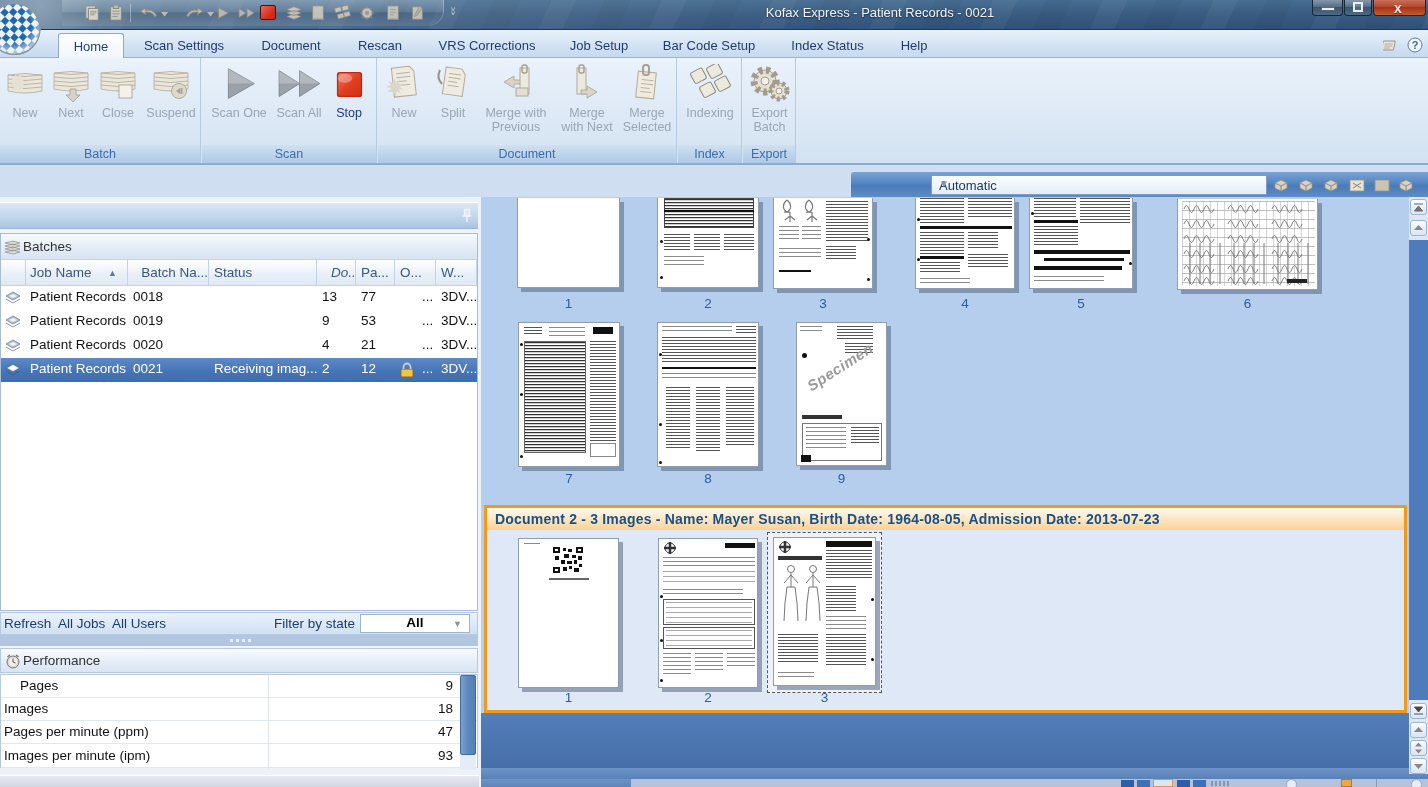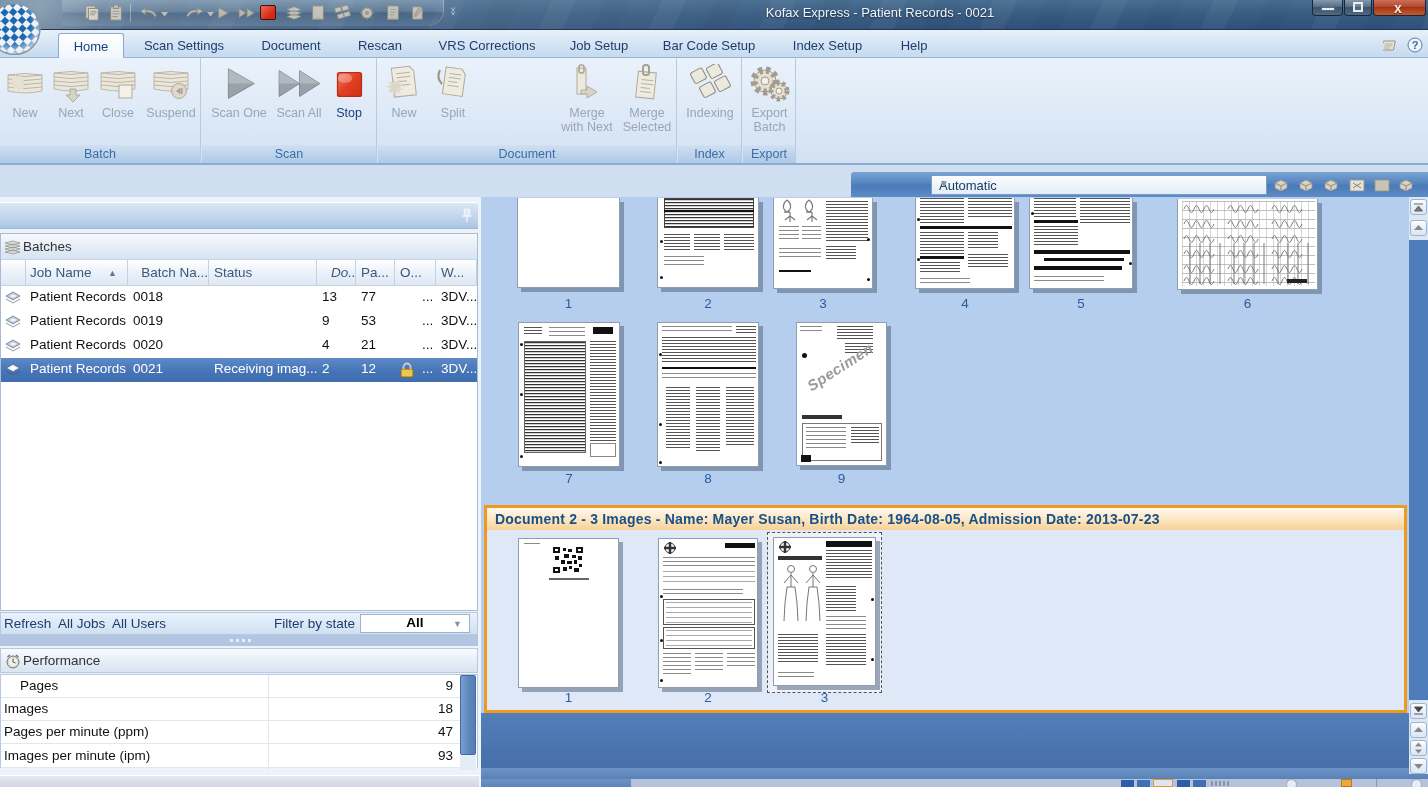--- a/index.html
+++ b/index.html
@@ -200,21 +200,21 @@
   </div>
 
   <div id="tabrow">
     <div class="tab tabsel" style="left:58px; width:66px;">Home</div>
     <div class="tab" style="left:142px; width:84px;">Scan Settings</div>
     <div class="tab" style="left:256px; width:70px;">Document</div>
     <div class="tab" style="left:356px; width:48px;">Rescan</div>
     <div class="tab" style="left:436px; width:102px;">VRS Corrections</div>
     <div class="tab" style="left:568px; width:62px;">Job Setup</div>
     <div class="tab" style="left:660px; width:98px;">Bar Code Setup</div>
-    <div class="tab" style="left:790px; width:75px;">Index Setup</div>
+    <div class="tab" style="left:790px; width:75px;">Index Status</div>
     <div class="tab" style="left:896px; width:36px;">Help</div>
     <svg class="abs" style="left:1383px; top:8px;" width="19" height="15" viewBox="0 0 19 15">
         <rect x="1" y="3" width="12" height="9" rx="1" fill="#e8e4da" stroke="#9a9486" transform="skewX(-12)"></rect>
         <path d="M3 6 h8 M3 8 h8 M3 10 h6" stroke="#aaa496" stroke-width="0.8" transform="skewX(-12)"></path>
       </svg>
     <svg class="abs" style="left:1407px; top:7px;" width="16" height="16" viewBox="0 0 16 16">
         <circle cx="8" cy="8" r="7" fill="#eef4fb" stroke="#5b7ca6"></circle>
         <text x="8" y="12" text-anchor="middle" font-size="11" font-weight="bold" fill="#3a6ba8" font-family="Liberation Sans">?</text>
       </svg>
   </div>
@@ -324,20 +324,31 @@
         </div>
       <div class="rbtn" style="left:52px; width:46px;">
           <div class="ric">
             <svg width="38" height="40" viewBox="0 0 38 40">
               <path d="M10 4 h16 l4 5 v22 h-20 z" fill="#eeebe1" stroke="#b2aa9a" transform="rotate(8 19 19)"></path>
               <path d="M14 10 h12 M14 14 h12 M14 18 h9 M14 22 h11" stroke="#b9b2a2" transform="rotate(8 19 19)"></path>
               <path d="M6 6 q-4 8 2 14" fill="none" stroke="#9a9384" stroke-width="2"></path>
             </svg>
           </div>
           <div class="lbl">Split</div>
+        </div>
+      <div class="rbtn" style="left:100px; width:76px;">
+          <div class="ric">
+            <svg width="36" height="40" viewBox="0 0 36 40">
+              <path d="M6 18 l10 -6 v4 h8 v4 h-8 v4 z" fill="#d8d4c6" stroke="#a8a191" stroke-width="0.8"></path>
+              <rect x="22" y="4" width="9" height="26" fill="#eceadf" stroke="#b2aa9a"></rect>
+              <rect x="24" y="1" width="5" height="8" rx="2" fill="none" stroke="#a8a191" stroke-width="1.5"></rect>
+              <rect x="18" y="24" width="12" height="8" fill="#e2ded2" stroke="#b2aa9a"></rect>
+            </svg>
+          </div>
+          <div class="lbl">Merge with<br>Previous</div>
         </div>
       <div class="rbtn" style="left:178px; width:62px;">
           <div class="ric">
             <svg width="36" height="40" viewBox="0 0 36 40">
               <rect x="8" y="4" width="9" height="26" fill="#eceadf" stroke="#b2aa9a"></rect>
               <rect x="10" y="1" width="5" height="8" rx="2" fill="none" stroke="#a8a191" stroke-width="1.5"></rect>
               <path d="M18 22 l10 6 -10 6 v-4 h-6 v-4 h6 z" fill="#d8d4c6" stroke="#a8a191" stroke-width="0.8"></path>
             </svg>
           </div>
           <div class="lbl">Merge<br>with Next</div>

